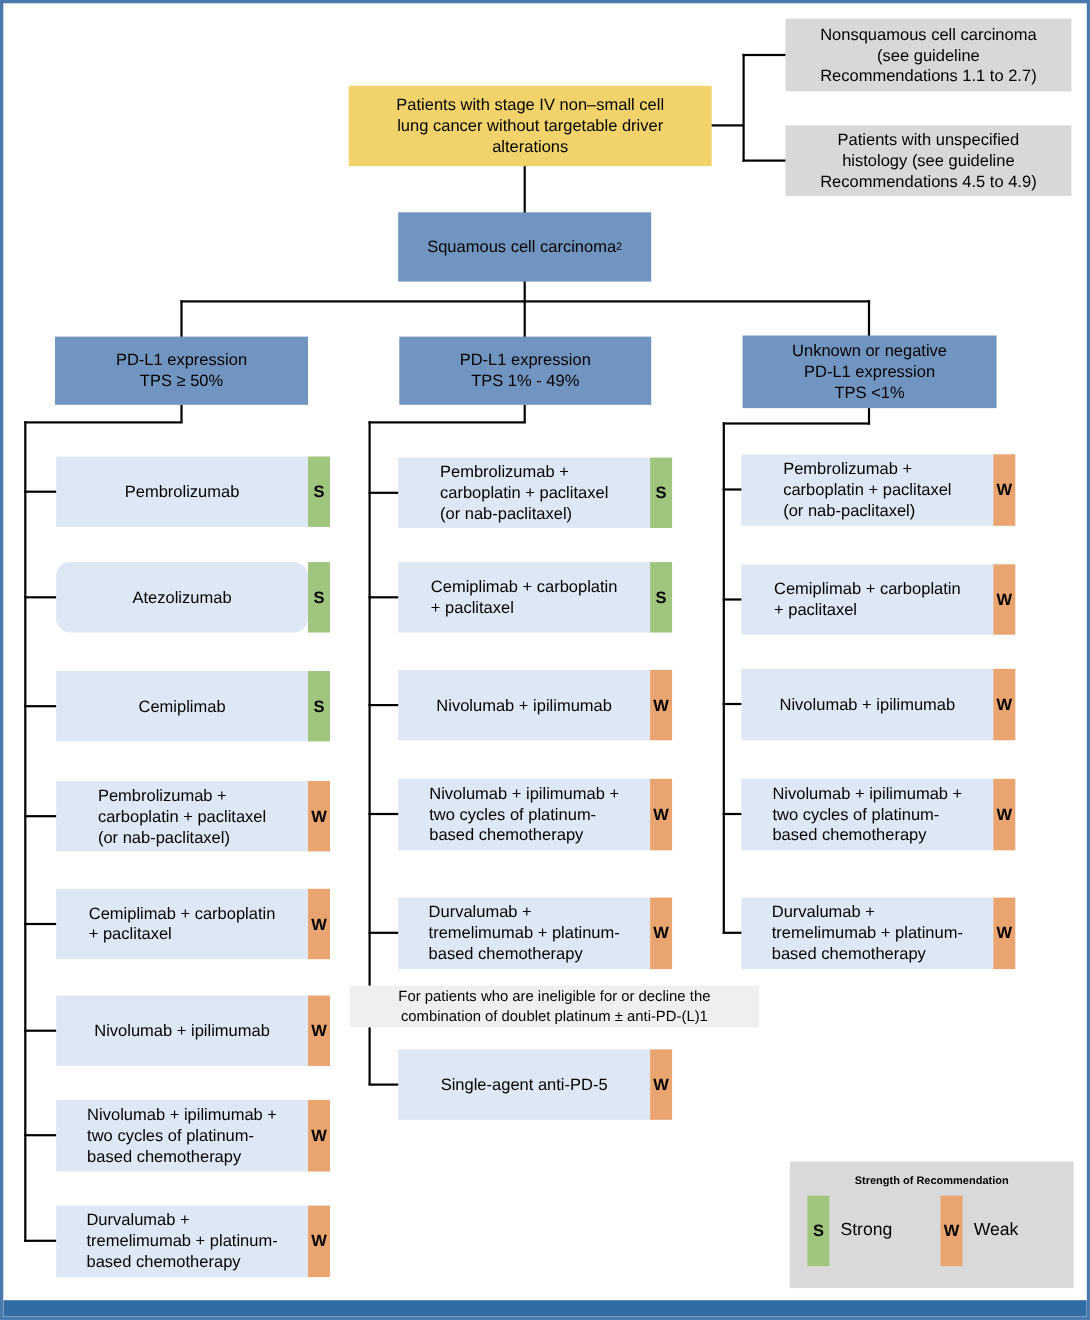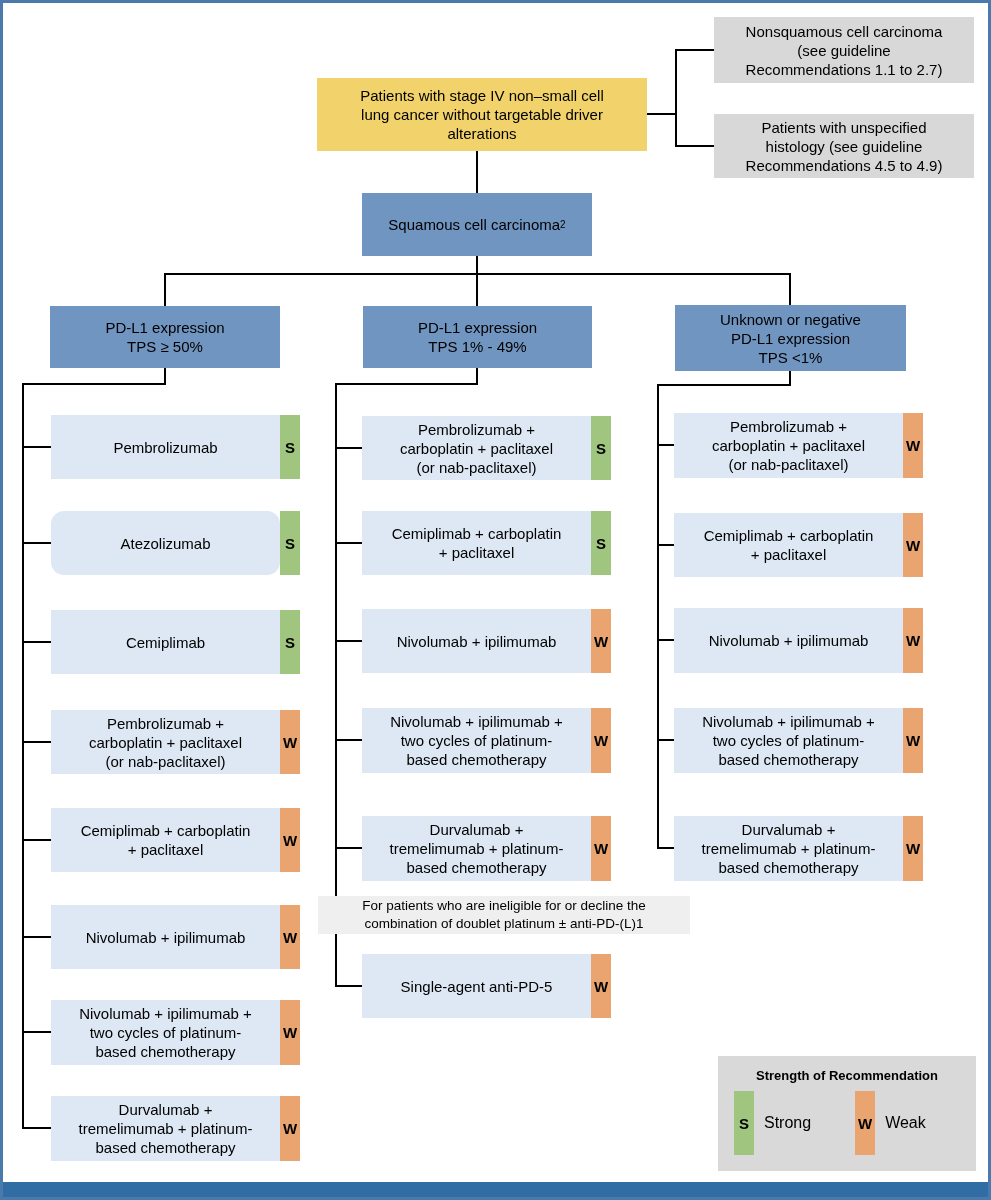--- a/index.html
+++ b/index.html
@@ -24,21 +24,21 @@
   }
   .treat{
     position:absolute;
     display:flex;
     z-index:2;
     box-sizing:border-box;
   }
   .treat .treat-label{
     flex:1;
     display:flex;align-items:center;justify-content:center;
-    text-align:center;white-space:pre-line;
+    white-space:pre-line;
     font-size:15px;line-height:19px;
     padding:0 4px;
   }
   .tag{
     width:20px;
     display:flex;align-items:center;justify-content:center;
     font-weight:bold;font-size:15px;
   }
   .ln{position:absolute;background:#000;z-index:1;}
   .note{
@@ -47,21 +47,21 @@
     text-align:center;white-space:pre-line;
     font-size:13.5px;line-height:18px;
     z-index:3;
   }
   .legend{
     position:absolute;
     left:715px;top:1053px;width:258px;height:115px;
     z-index:2;
   }
   .legend-title{
-    font-weight:bold;font-size:13px;text-align:center;
+    font-weight:bold;font-size:10px;text-align:center;
     padding-top:12px;
   }
   .legend-items{
     display:flex;margin-top:8px;
   }
   .legend-item{display:flex;align-items:center;}
   .legend-item .tag{width:20px;height:64px;}
   .legend-item .legend-label{margin-left:10px;font-size:16px;}
   .legend-item.first{margin-left:16px;}
   .legend-item.second{margin-left:44px;}

